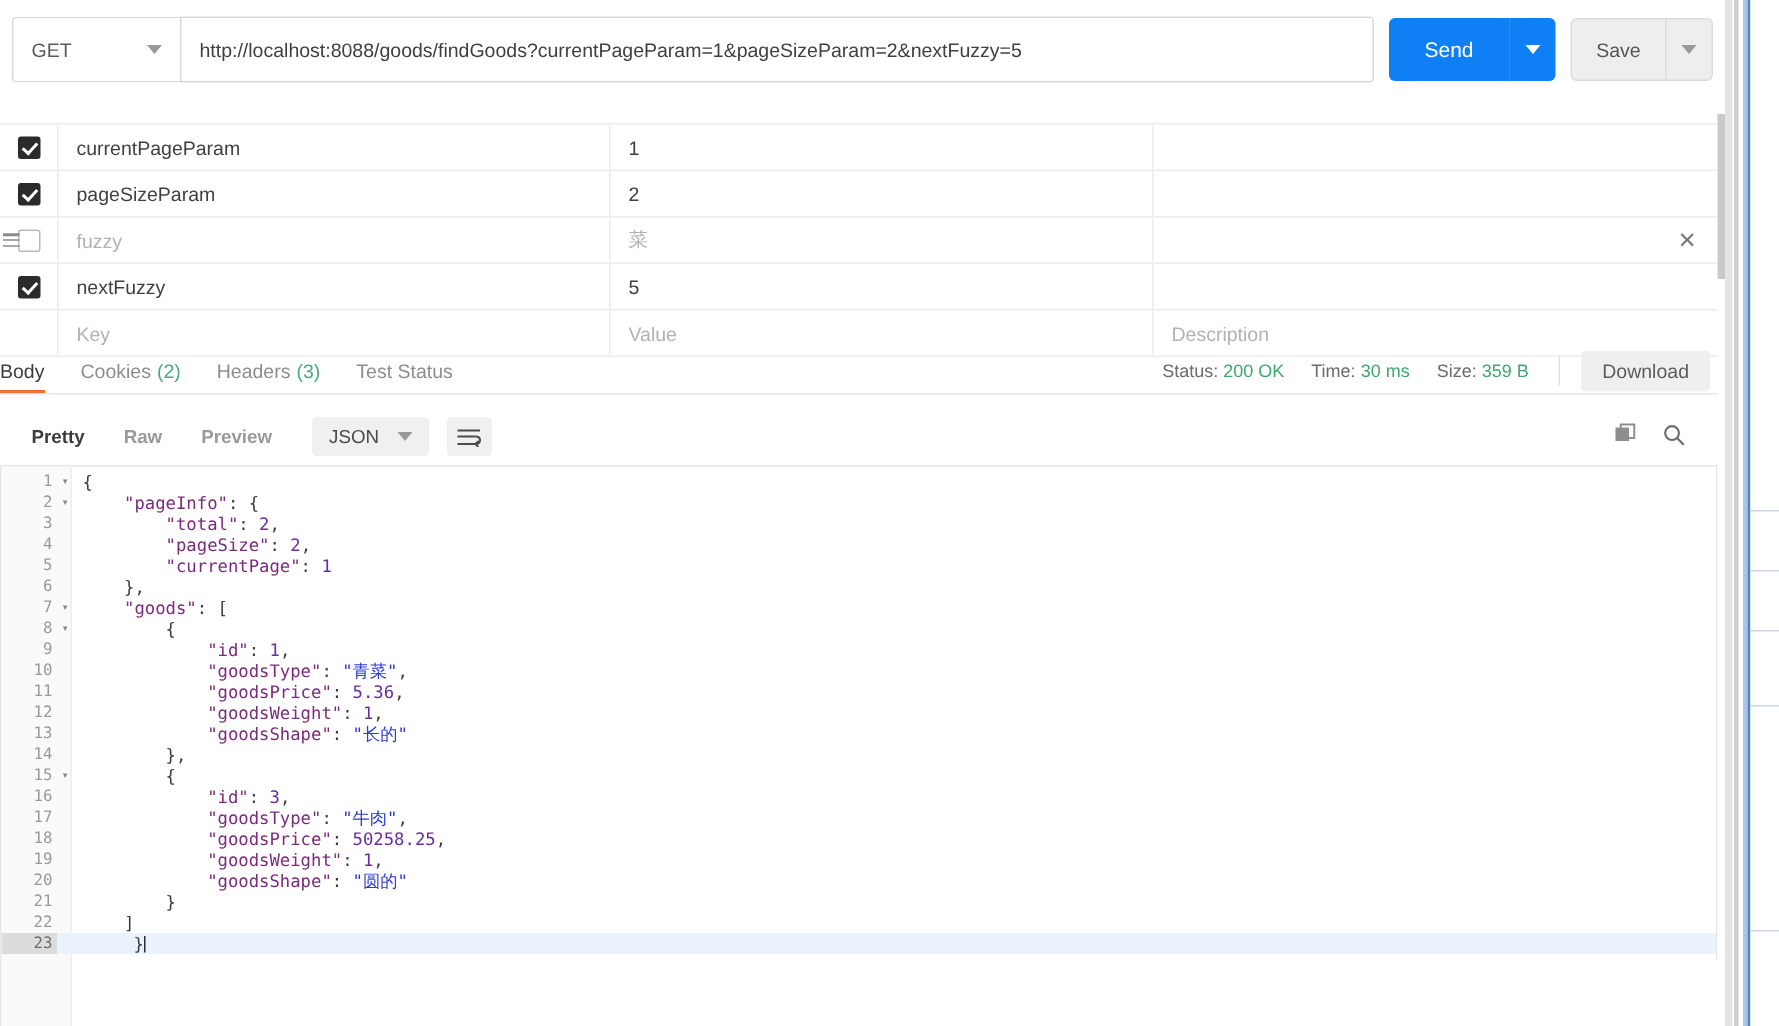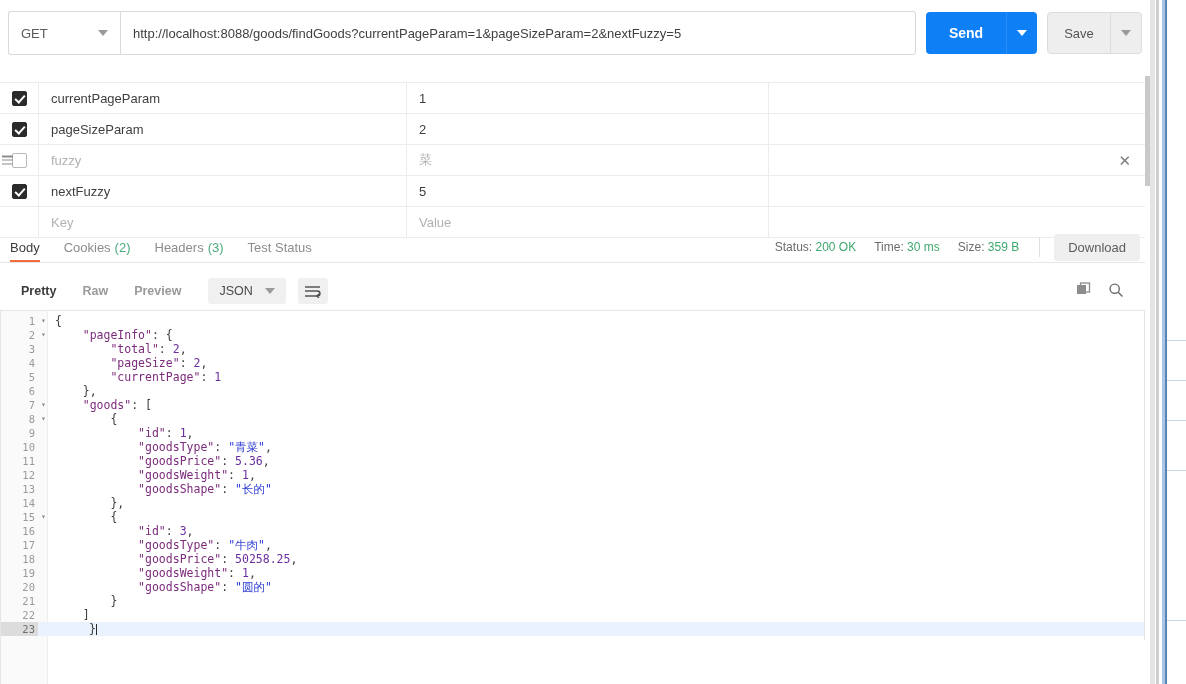--- a/index.html
+++ b/index.html
@@ -94,21 +94,21 @@
     border-radius: 0 3px 3px 0;
   }
   .send-group {
     display: flex;
     margin-left: 10px;
     height: 42px;
   }
   .send-btn {
     background: #0f7ff5;
     color: #ffffff;
-    font-weight: bold;
+    font-weight: normal;
     font-size: 14px;
     width: 80px;
     display: flex;
     align-items: center;
     justify-content: center;
     border-radius: 4px 0 0 4px;
   }
   .send-caret {
     background: #0f7ff5;
     width: 30px;
@@ -254,21 +254,20 @@
     position: absolute;
     left: 0; top: 232px;
     width: 1150px; height: 30px;
     display: flex;
     align-items: center;
   }
   .resp-tabs {
     display: flex;
     align-items: center;
     height: 30px;
-    margin-left: 10px;
   }
   .resp-tab {
     font-size: 13px;
     color: #8d8d8d;
     padding: 0 12px;
     height: 30px;
     display: flex;
     align-items: center;
     position: relative;
   }
@@ -534,20 +533,23 @@
       <div class="col-value">5</div>
       <div class="col-desc">
           <span></span>
         </div>
     </div>
 
     <div class="param-row">
       <div class="col-check"></div>
       <div class="col-key ph">Key</div>
       <div class="col-value ph">Value</div>
+      <div class="col-desc ph">
+          <span>Description</span>
+        </div>
     </div>
 
   </div>
 
   <div class="params-scrollbar">
     <div class="thumb"></div>
   </div>
 
   <div class="resp-bar">
     <div class="resp-tabs">

